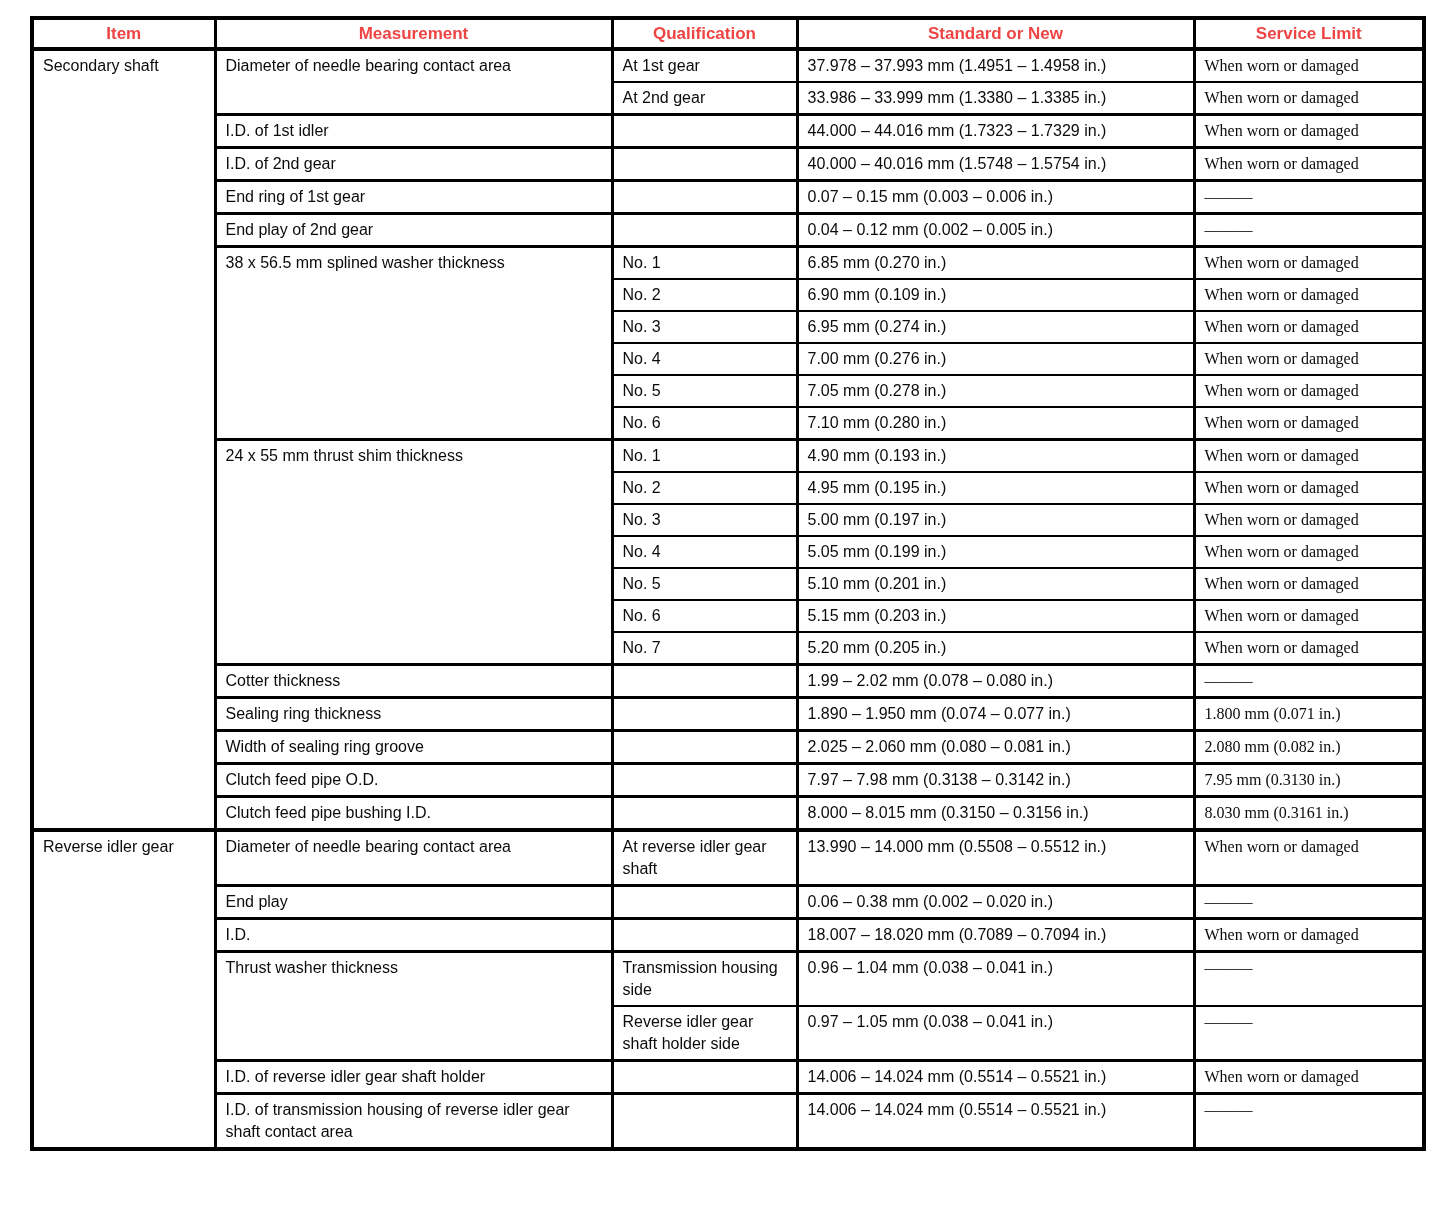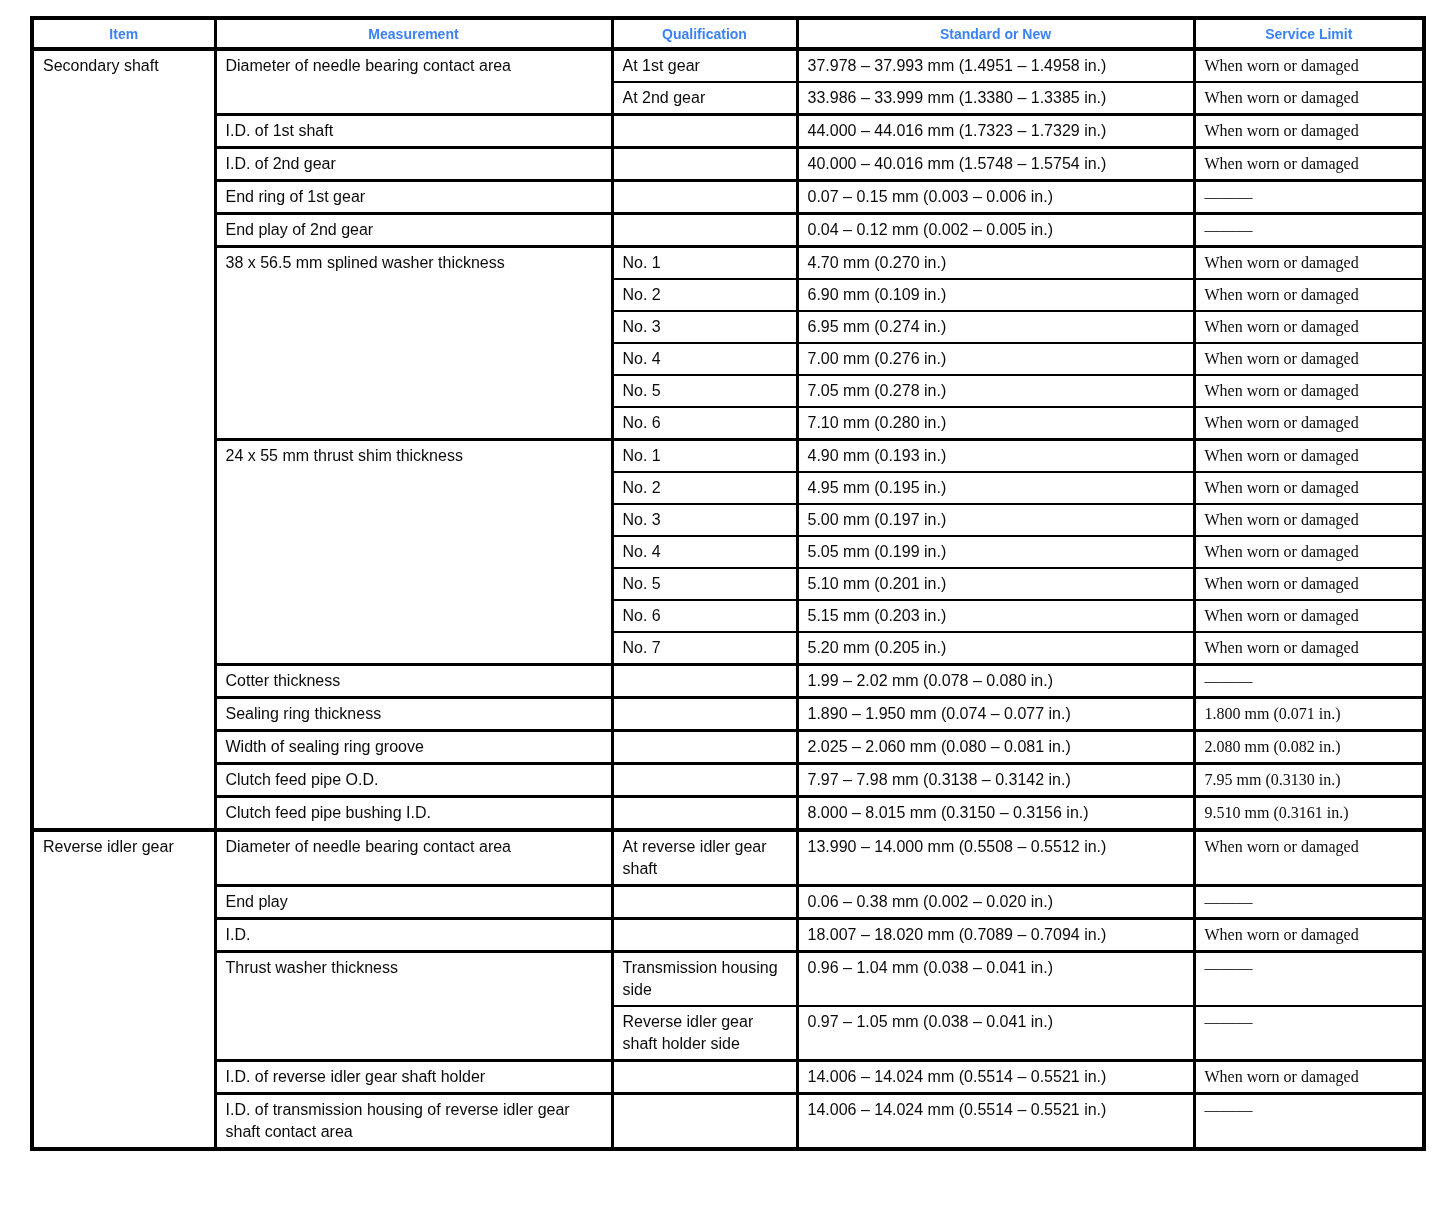--- a/index.html
+++ b/index.html
@@ -20,26 +20,26 @@
     border-collapse: collapse;
     table-layout: fixed;
     width: 1392px;
     border: 4px solid #000;
     background: #fff;
   }
   table.spec-table th {
     border: 3px solid #000;
     border-bottom-width: 4px;
     height: 31px;
-    font-size: 14px;
+    font-size: 17px;
     font-weight: bold;
     text-align: center;
     vertical-align: middle;
     padding: 3px 6px;
-    color: #3b82f6;
+    color: #ef4444;
   }
   table.spec-table td {
     border: 2px solid #000;
     border-left-width: 3px;
     border-right-width: 3px;
     height: 31px;
     font-size: 16px;
     line-height: 22px;
     vertical-align: top;
     text-align: left;
@@ -84,21 +84,21 @@
           <td class="qualification-col">At 1st gear</td>
           <td class="standard-col">37.978 – 37.993 mm (1.4951 – 1.4958 in.)</td>
           <td class="service-col">When worn or damaged</td>
         </tr>
         <tr>
           <td class="qualification-col">At 2nd gear</td>
           <td class="standard-col">33.986 – 33.999 mm (1.3380 – 1.3385 in.)</td>
           <td class="service-col">When worn or damaged</td>
         </tr>
         <tr class="group-start">
-          <td class="measurement-col">I.D. of 1st shaft</td>
+          <td class="measurement-col">I.D. of 1st idler</td>
           <td class="qualification-col"></td>
           <td class="standard-col">44.000 – 44.016 mm (1.7323 – 1.7329 in.)</td>
           <td class="service-col">When worn or damaged</td>
         </tr>
         <tr class="group-start">
           <td class="measurement-col">I.D. of 2nd gear</td>
           <td class="qualification-col"></td>
           <td class="standard-col">40.000 – 40.016 mm (1.5748 – 1.5754 in.)</td>
           <td class="service-col">When worn or damaged</td>
         </tr>
@@ -110,21 +110,21 @@
         </tr>
         <tr class="group-start">
           <td class="measurement-col">End play of 2nd gear</td>
           <td class="qualification-col"></td>
           <td class="standard-col">0.04 – 0.12 mm (0.002 – 0.005 in.)</td>
           <td class="service-col">———</td>
         </tr>
         <tr class="group-start">
           <td class="measurement-col" rowspan="6">38 x 56.5 mm splined washer thickness</td>
           <td class="qualification-col">No. 1</td>
-          <td class="standard-col">4.70 mm (0.270 in.)</td>
+          <td class="standard-col">6.85 mm (0.270 in.)</td>
           <td class="service-col">When worn or damaged</td>
         </tr>
         <tr>
           <td class="qualification-col">No. 2</td>
           <td class="standard-col">6.90 mm (0.109 in.)</td>
           <td class="service-col">When worn or damaged</td>
         </tr>
         <tr>
           <td class="qualification-col">No. 3</td>
           <td class="standard-col">6.95 mm (0.274 in.)</td>
@@ -202,21 +202,21 @@
         <tr class="group-start">
           <td class="measurement-col">Clutch feed pipe O.D.</td>
           <td class="qualification-col"></td>
           <td class="standard-col">7.97 – 7.98 mm (0.3138 – 0.3142 in.)</td>
           <td class="service-col">7.95 mm (0.3130 in.)</td>
         </tr>
         <tr class="group-start">
           <td class="measurement-col">Clutch feed pipe bushing I.D.</td>
           <td class="qualification-col"></td>
           <td class="standard-col">8.000 – 8.015 mm (0.3150 – 0.3156 in.)</td>
-          <td class="service-col">9.510 mm (0.3161 in.)</td>
+          <td class="service-col">8.030 mm (0.3161 in.)</td>
         </tr>
         <tr class="group-start section-start">
           <td class="item-col" rowspan="7">Reverse idler gear</td>
           <td class="measurement-col">Diameter of needle bearing contact area</td>
           <td class="qualification-col">At reverse idler gear shaft</td>
           <td class="standard-col">13.990 – 14.000 mm (0.5508 – 0.5512 in.)</td>
           <td class="service-col">When worn or damaged</td>
         </tr>
         <tr class="group-start">
           <td class="measurement-col">End play</td>

